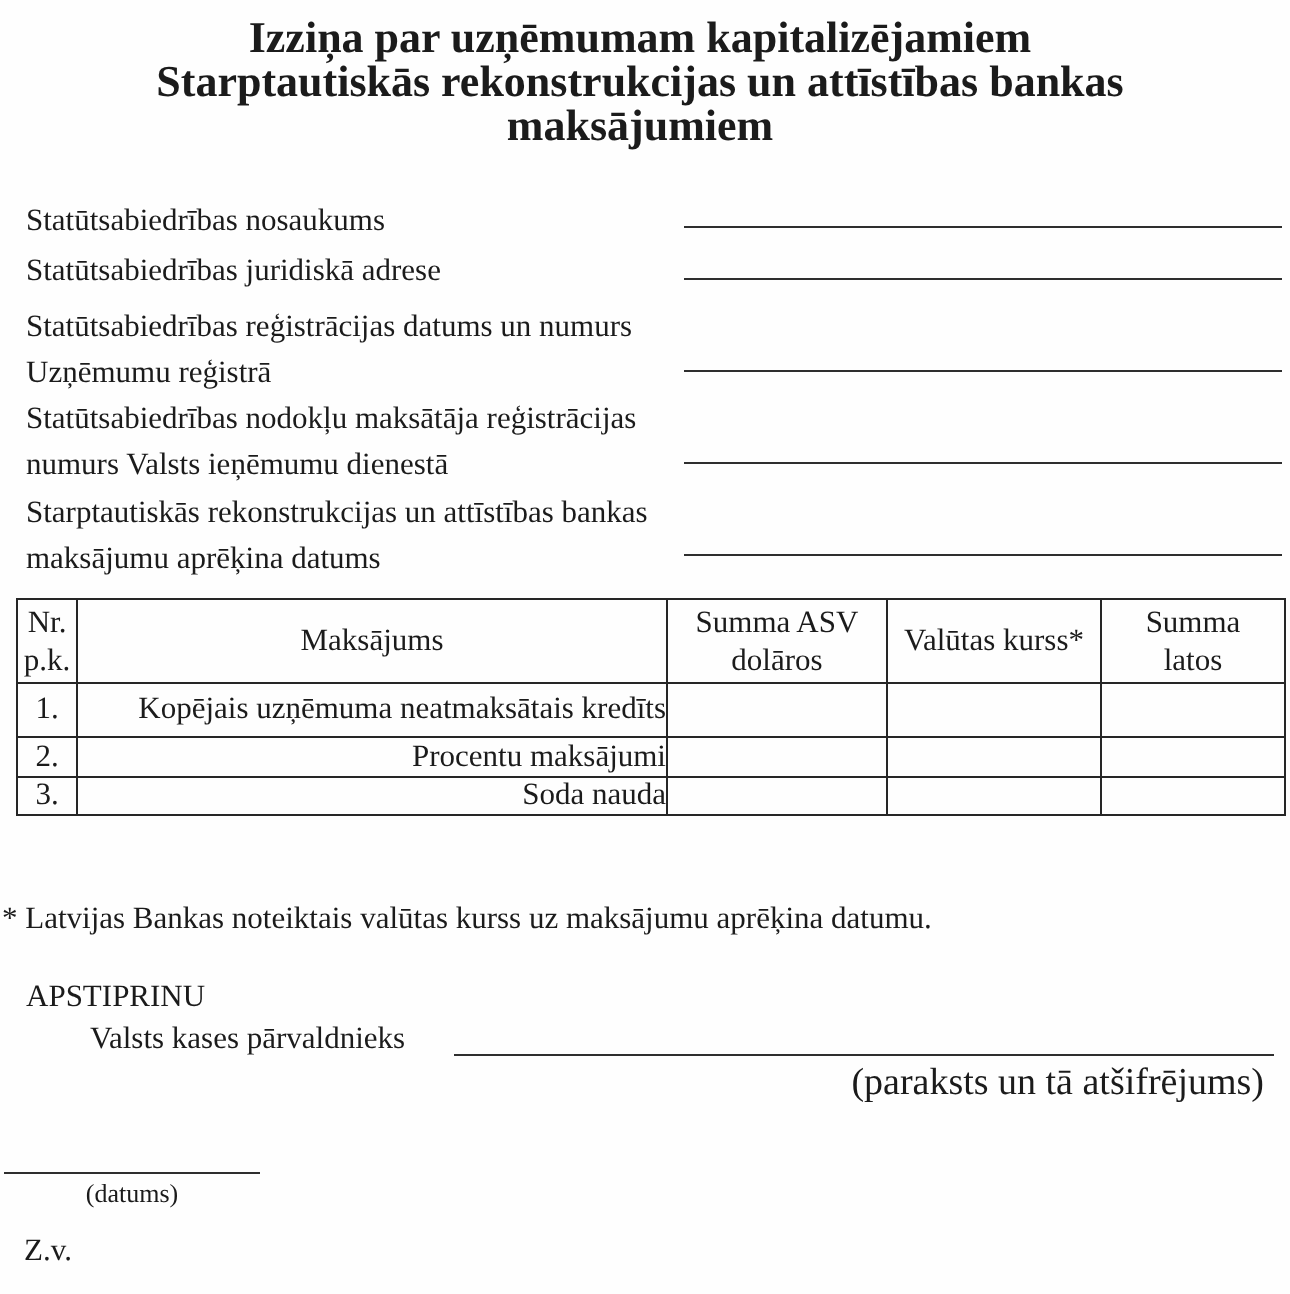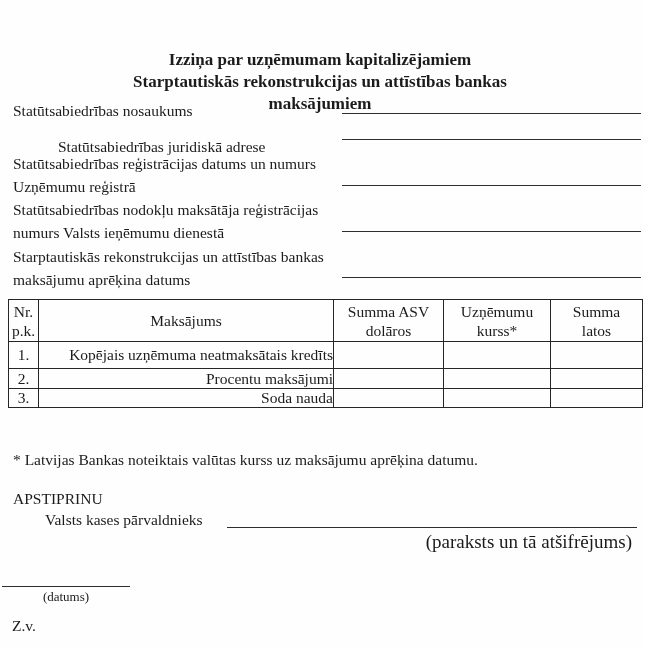--- a/index.html
+++ b/index.html
@@ -7,31 +7,30 @@
     position:relative;
     width:645px; height:647px;
     background:#fefefe;
     font-family:"Liberation Serif","DejaVu Serif",serif;
     color:#1b1b1b;
     overflow:hidden;
   }
   .title {
     position:absolute; top:8px; left:0; width:640px;
     text-align:center; font-weight:bold;
-    font-size:17px; line-height:22px;
+    font-size:22px; line-height:22px;
     white-space:pre-line;
-    margin-top:41px;
   }
   .field-label {
     position:absolute; left:13px; width:335px;
     font-size:15.5px; line-height:23px;
     white-space:pre-line;
   }
   .fl1 { top:99px; }
-  .fl2 { top:135px;margin-left:45px; }
+  .fl2 { top:124px; }
   .fl3 { top:152px; }
   .fl4 { top:198px; }
   .fl5 { top:245px; }
   .blank-line {
     position:absolute; left:342px; width:299px; height:0;
     border-top:1.5px solid #2e2e2e;
   }
   .bl1 { top:113px; }
   .bl2 { top:139px; }
   .bl3 { top:185px; }
@@ -55,21 +54,21 @@
     height:41px;
   }
   tr.row1 td { height:26px; }
   tr.row2 td { height:19px; }
   tr.row3 td { height:18px; }
   tr.rowT td { height:18px; }
   td.cell-num { text-align:center; }
   td.cell-pay { text-align:right; padding-left:8px; }
   tr.rowT td.cell-pay { text-align:right; padding-right:10px; }
 
-  .footnote { position:absolute; left:13px; top:451px; font-size:15.5px; }
+  .footnote { position:absolute; left:1px; top:451px; font-size:15.5px; }
   .approve-heading { position:absolute; left:13px; top:490px; font-size:15.5px; }
   .approver-title { position:absolute; left:13px; top:511px; font-size:15.5px;margin-left:32px; }
   .sig-line {
     position:absolute; left:227px; width:410px; height:0; top:527px;
     border-top:1.5px solid #2e2e2e;
   }
   .sig-caption {
     position:absolute; left:222px; width:410px; top:531px;
     text-align:right; font-size:19px;
   }
@@ -118,21 +117,21 @@
       <col style="width:107px">
       <col style="width:92px">
     </colgroup>
     <tbody>
         <tr>
       <th>Nr.
 p.k.</th>
       <th>Maksājums</th>
       <th>Summa ASV
 dolāros</th>
-      <th>Uzņēmumu kurss*</th>
+      <th>Valūtas kurss*</th>
       <th>Summa
 latos</th>
     </tr>
     <tr class="row1">
       <td class="cell-num">1.</td>
       <td class="cell-pay">Kopējais uzņēmuma neatmaksātais kredīts</td>
       <td></td>
       <td></td>
       <td></td>
     </tr>

